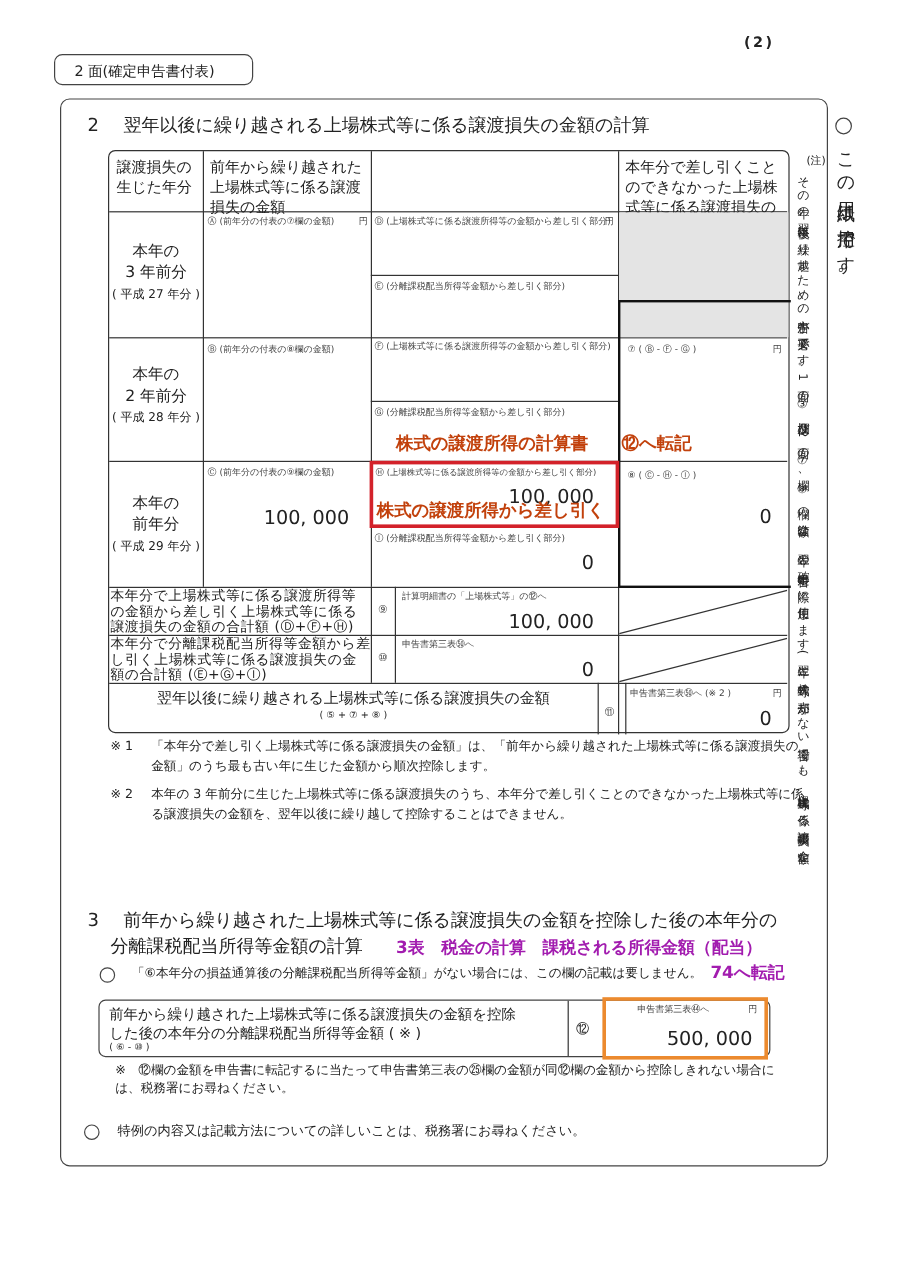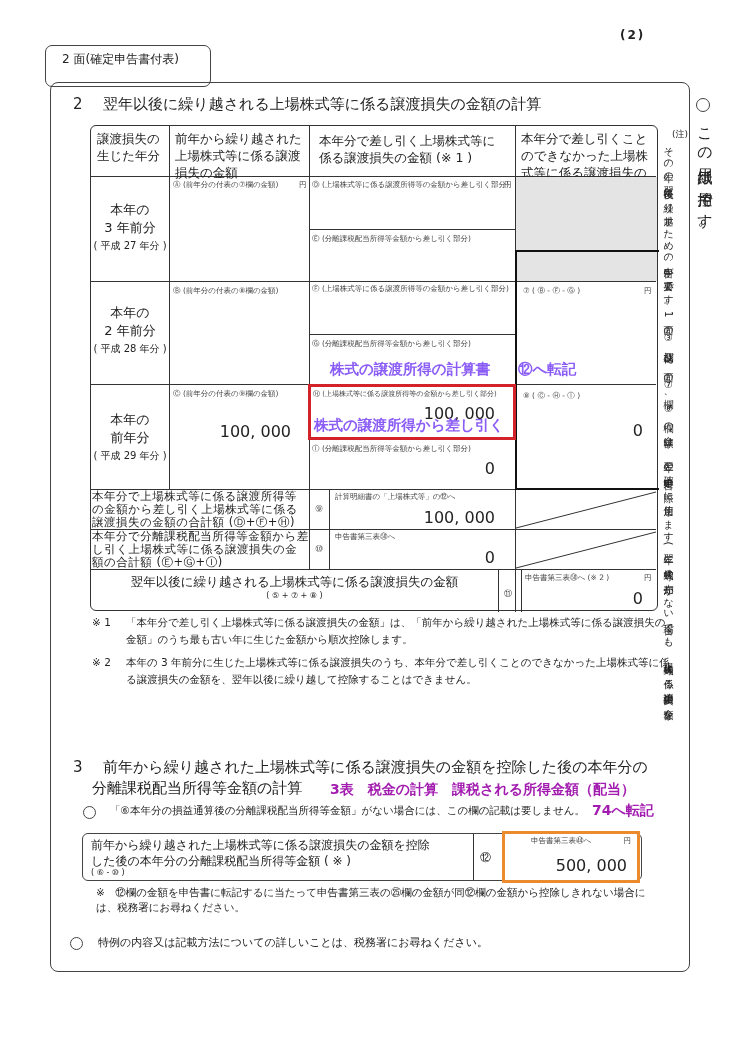--- a/index.html
+++ b/index.html
@@ -1,37 +1,37 @@
 <!DOCTYPE html>
 <html><head>
 <meta charset="utf-8">
 <style>
   html, body { margin:0; padding:0; background:#fff; }
   body { width:750px; height:1061px; position:relative; overflow:hidden;
          font-family:"DejaVu Sans", sans-serif; color:#222; }
   .abs { position:absolute; }
-  .tag { left:45px; top:45px; width:166px; height:42px; border:1.5px solid #444; border-radius:7px;
+  .tag { left:45px; top:45px; width:166px; height:26px; border:1.5px solid #444; border-radius:7px;
          font-size:12px; line-height:26px; padding-left:16px; box-sizing:border-box; }
   .pageno { left:620px; top:28px; font-size:12px; font-weight:bold; letter-spacing:2px; }
   .frame { left:50px; top:82px; width:640px; height:890px; border:1.5px solid #444; border-radius:8px; box-sizing:border-box; }
   .sec-title { font-size:15px; }
   .tbl { left:90px; top:125px; width:568px; border:1.5px solid #333; border-radius:6px; box-sizing:border-box; }
   .cell { position:absolute; box-sizing:border-box; }
   .hdr { font-size:12.5px; line-height:17px; padding:4px 6px; }
   .vline { position:absolute; background:#333; width:1px; }
   .hline { position:absolute; background:#333; height:1px; }
   .small { font-size:7.5px; color:#444; white-space:nowrap; }
   .yr { text-align:center; font-size:13px; line-height:18px; }
   .yr .sub { font-size:10px; }
   .num { font-size:16px; text-align:left; position:absolute; }
   .grey { background:#e4e4e4; }
   .note-box { font-size:10px; line-height:15px; text-align:center; }
   .thick { border:2px solid #111; }
   .red-box { border:3px solid #d3222a; }
-  .red-txt { color:#8b5cf6; font-weight:bold; font-size:14.5px; white-space:nowrap; }
+  .red-txt { color:#c2410c; font-weight:bold; font-size:14.5px; white-space:nowrap; }
   .ora-txt { color:#a21caf; font-weight:bold; font-size:14px; white-space:nowrap; }
   .ora-box { border:3px solid #ec8a2e; }
   .foot { font-size:10.5px; line-height:17px; }
   .vert { writing-mode:vertical-rl; }
   .circle { display:inline-block; width:11px; height:11px; border:1.3px solid #444; border-radius:50%; }
   .slash { position:absolute; }
 </style>
 </head>
 <body>
 
@@ -57,21 +57,20 @@
   <div class="hline" style="left:0;top:155px;width:565px;"></div>
   <div class="hline" style="left:0;top:258px;width:565px;"></div>
   <div class="hline" style="left:0;top:363px;width:565px;"></div>
   <div class="hline" style="left:0;top:403px;width:565px;"></div>
   <div class="hline" style="left:0;top:443px;width:565px;"></div>
   <div class="hline" style="left:218px;top:103px;width:206px;"></div>
   <div class="hline" style="left:218px;top:208px;width:206px;"></div>
 
   <div class="cell hdr" style="left:0;top:0;width:78px;height:50px;">譲渡損失の生じた年分</div>
   <div class="cell hdr" style="left:78px;top:0;width:140px;height:50px;">前年から繰り越された上場株式等に係る譲渡損失の金額</div>
-  <div class="cell hdr" style="left:218px;top:0;width:206px;height:50px;padding:6px 10px;">本年分で差し引く上場株式等に係る譲渡損失の金額 (※ 1 )</div>
   <div class="cell hdr" style="left:424px;top:0;width:143px;height:50px;">本年分で差し引くことのできなかった上場株式等に係る譲渡損失の金額</div>
 
   <div class="cell yr" style="left:0;top:75px;width:78px;">
     <div>本年の</div>
     <div>3 年前分</div>
     <div class="sub">( 平成 27 年分 )</div>
   </div>
   <div class="cell small" style="left:82px;top:54px;">Ⓐ (前年分の付表の⑦欄の金額)</div>
   <div class="cell small" style="left:208px;top:54px;">円</div>
   <div class="cell" style="left:80px;top:64px;width:134px;height:88px;"></div>

